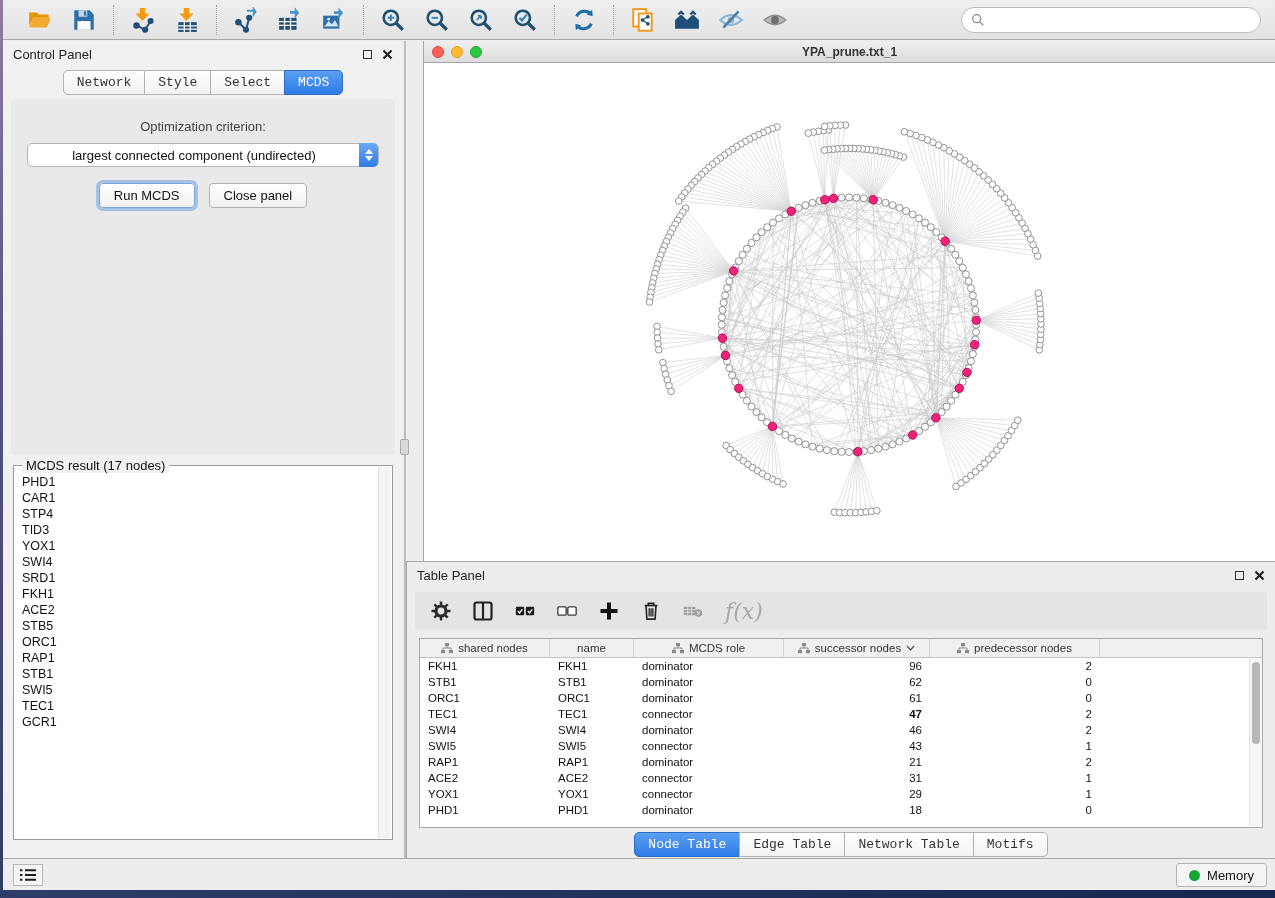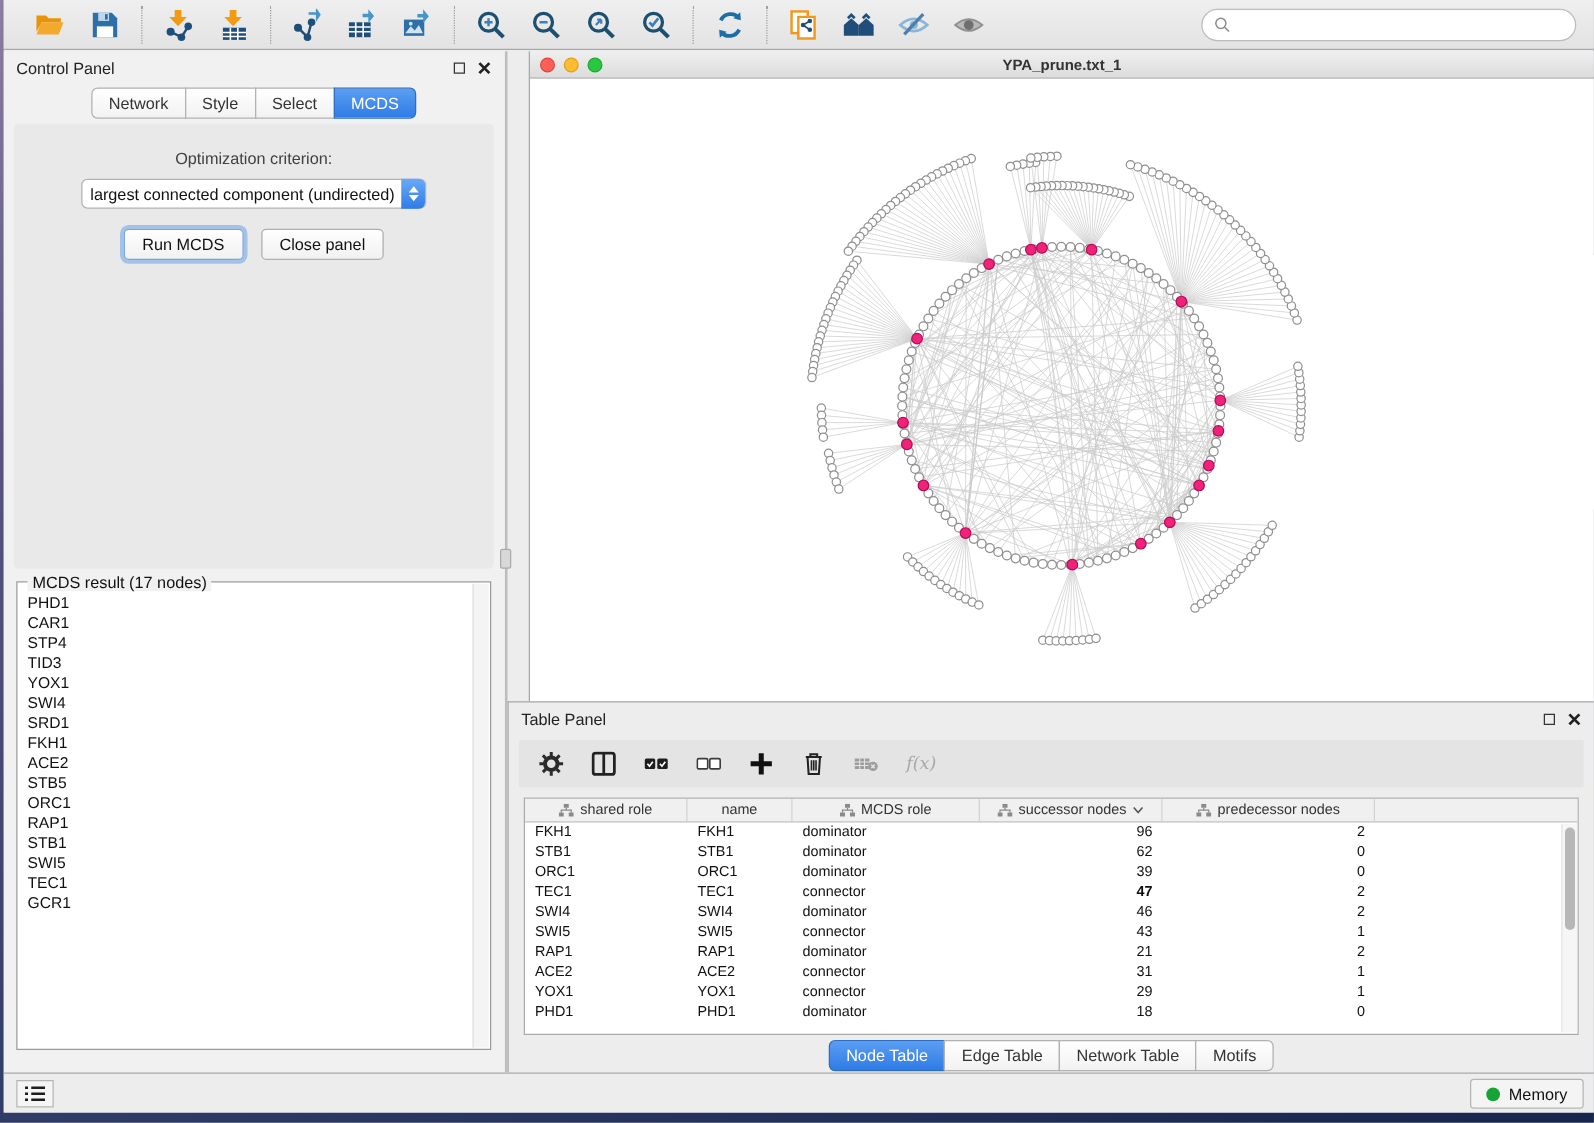--- a/index.html
+++ b/index.html
@@ -19,30 +19,30 @@
   .search-wrap { position:absolute; right:14px; top:7px; width:300px; height:26px;
     background:#fff; border:1px solid #bdbdbd; border-radius:13px;
     display:flex; align-items:center; padding-left:9px; }
   .search-wrap input { border:none; outline:none; flex:1; font-size:12px; background:transparent;
     font-family:"Liberation Sans",sans-serif; }
 
   
   .control-panel { position:absolute; left:0; top:41px; width:400px; bottom:32px; background:#f2f1f1; }
   .panel-header { height:26px; display:flex; align-items:center; padding:0 10px; font-size:13px; color:#222; }
   .panel-header .ph-icons { margin-left:auto; display:flex; gap:10px; align-items:center; }
-  .seg-tabs { display:flex; justify-content:center; margin-top:3px; }
+  .seg-tabs { display:flex; justify-content:center; margin-top:3px;font-family:Liberation Mono, monospace; }
   .seg-tab { font-size:13px; padding:4px 13px; background:linear-gradient(#ffffff,#f2f2f2);
     border:1px solid #b2b2b2; margin-left:-1px; color:#333; cursor:pointer; }
   .seg-tab:first-child { border-radius:5px 0 0 5px; margin-left:0; }
   .seg-tab:last-child { border-radius:0 5px 5px 0; }
   .seg-tab.selected { background:linear-gradient(#5b9ef2,#2f7ce6); color:#fff; border-color:#2e6dc4; }
   .cp-inner { position:absolute; left:8px; right:8px; top:58px; height:356px; background:#e9e9e9; border-radius:4px; }
   .opt-label { text-align:center; margin-top:20px; font-size:13px; color:#404040; }
   .select-row { display:flex; justify-content:center; margin-top:9px; }
-  .mac-select { width:276px; height:24px; background:#fff; border:1px solid #b3b3b3; border-radius:5px;
+  .mac-select { width:352px; height:24px; background:#fff; border:1px solid #b3b3b3; border-radius:5px;
     display:flex; align-items:center; position:relative; cursor:pointer; }
   .mac-select .val { flex:1; text-align:center; font-size:13px; color:#111; padding-right:18px; }
   .mac-select .stepper { position:absolute; right:0; top:-1px; bottom:-1px; width:19px;
     background:linear-gradient(#6aa9f7,#2f7ce6); border-radius:0 5px 5px 0;
     display:flex; flex-direction:column; align-items:center; justify-content:center; gap:2px; }
   .tri-up { width:0; height:0; border-left:4px solid transparent; border-right:4px solid transparent; border-bottom:5px solid #fff; }
   .tri-dn { width:0; height:0; border-left:4px solid transparent; border-right:4px solid transparent; border-top:5px solid #fff; }
   .btn-row { display:flex; justify-content:center; gap:14px; margin-top:16px; }
   .mac-btn { font-size:13px; color:#111; background:linear-gradient(#ffffff,#f1f1f1);
     border:1px solid #b0b0b0; border-radius:4px; padding:4px 14px; cursor:pointer;
@@ -75,21 +75,21 @@
   .net-canvas svg { width:100%; height:100%; display:block; }
 
   
   .table-panel { position:absolute; left:403px; top:561px; right:0; bottom:32px;
     background:#ededed; border-left:1px solid #a8a8a8; border-top:1px solid #a8a8a8; }
   .tp-toolbar { position:absolute; left:8px; right:8px; top:30px; height:38px; background:#e4e4e4;
     display:flex; align-items:center; gap:22px; padding-left:16px; border-radius:2px; }
   .tp-btn { display:flex; align-items:center; justify-content:center; cursor:pointer; }
   .tp-btn svg { width:20px; height:20px; }
   .tp-btn.disabled { cursor:default; }
-  .fx-label { font-family:"DejaVu Serif", serif; font-style:italic; font-size:14px; color:#a8a8a8; }
+  .fx-label { font-family:"DejaVu Serif", serif; font-style:italic; font-size:22px; color:#a8a8a8; }
   .node-table { position:absolute; left:12px; right:12px; top:76px; height:190px;
     background:#fff; border:1px solid #aaa; overflow:hidden; }
   .nt-header { display:flex; height:19px; background:#f0f0f0; border-bottom:1px solid #c4c4c4;
     font-size:11.5px; color:#333; }
   .nt-hcell { display:flex; align-items:center; justify-content:center; gap:5px;
     border-right:1px solid #d2d2d2; cursor:pointer; }
   .nt-rows { font-size:11.5px; color:#111; }
   .nt-row { display:flex; height:16px; align-items:center; cursor:default; }
   .nt-cell { padding:0 8px; white-space:nowrap; overflow:hidden; }
   .nt-cell.num { text-align:right; }
@@ -1126,21 +1126,21 @@
       <div class="nt-header">
           <div class="nt-hcell" style="width: 130px;">
             <svg width="12" height="11" viewBox="0 0 12 11">
               <g fill="#8a8a8a">
                 <rect x="4" y="0" width="4" height="3.2"></rect>
                 <rect x="0" y="7" width="4" height="3.2"></rect>
                 <rect x="8" y="7" width="4" height="3.2"></rect>
               </g>
               <path d="M6 3.2V5M2 7V5h8v2" stroke="#8a8a8a" fill="none"></path>
             </svg>
-            <span>shared role</span>
+            <span>shared nodes</span>
           </div>
           <div class="nt-hcell" style="width: 84px;">
             <span>name</span>
           </div>
           <div class="nt-hcell" style="width: 150px;">
             <svg width="12" height="11" viewBox="0 0 12 11">
               <g fill="#8a8a8a">
                 <rect x="4" y="0" width="4" height="3.2"></rect>
                 <rect x="0" y="7" width="4" height="3.2"></rect>
                 <rect x="8" y="7" width="4" height="3.2"></rect>
@@ -1187,21 +1187,21 @@
             <div class="nt-cell" style="width: 130px;">STB1</div>
             <div class="nt-cell" style="width: 84px;">STB1</div>
             <div class="nt-cell" style="width: 150px;">dominator</div>
             <div class="nt-cell num" style="width: 146px;">62</div>
             <div class="nt-cell num" style="width: 170px;">0</div>
           </div>
           <div class="nt-row">
             <div class="nt-cell" style="width: 130px;">ORC1</div>
             <div class="nt-cell" style="width: 84px;">ORC1</div>
             <div class="nt-cell" style="width: 150px;">dominator</div>
-            <div class="nt-cell num" style="width: 146px;">39</div>
+            <div class="nt-cell num" style="width: 146px;">61</div>
             <div class="nt-cell num" style="width: 170px;">0</div>
           </div>
           <div class="nt-row">
             <div class="nt-cell" style="width: 130px;">TEC1</div>
             <div class="nt-cell" style="width: 84px;">TEC1</div>
             <div class="nt-cell" style="width: 150px;">connector</div>
             <div class="nt-cell num" style="width: 146px; font-weight: bold;">47</div>
             <div class="nt-cell num" style="width: 170px;">2</div>
           </div>
           <div class="nt-row">

